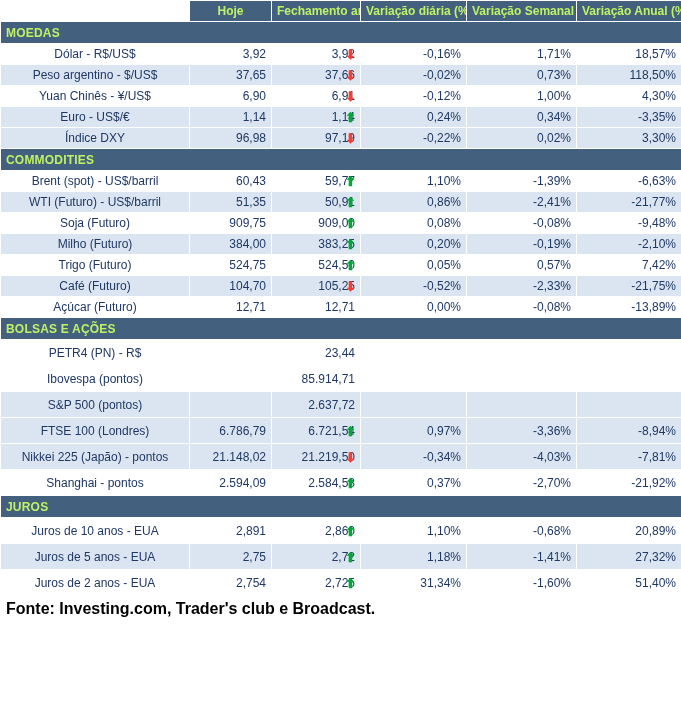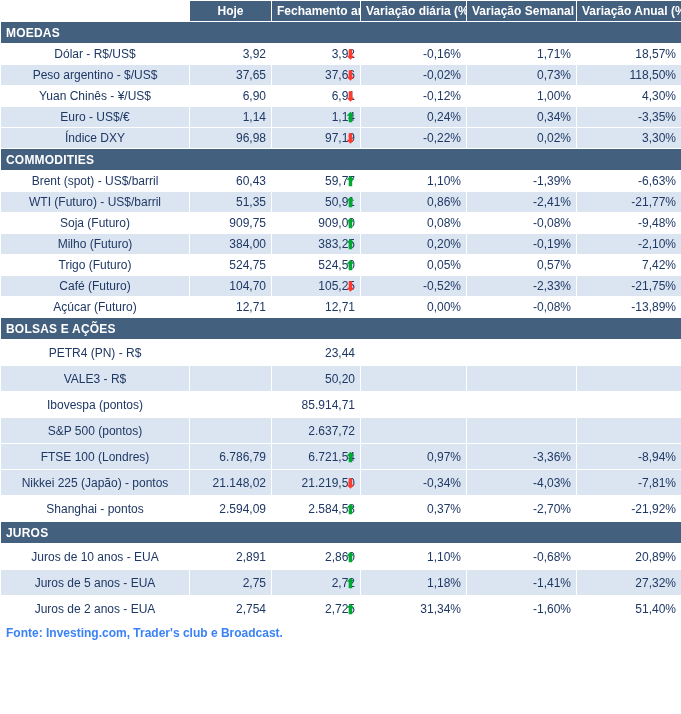--- a/index.html
+++ b/index.html
@@ -33,39 +33,39 @@
   col.c-label { width: 189px; }
   col.c-hoje { width: 82px; }
   col.c-prev { width: 89px; }
   col.c-dia  { width: 106px; }
   col.c-sem  { width: 110px; }
   col.c-ano  { width: 105px; }
 
   
   thead th {
     background: #44607f;
-    color: #ffffff;
+    color: #bef264;
     font-weight: bold;
     text-align: center;
     vertical-align: middle;
     height: 52px;
     line-height: 14px;
     white-space: normal;
     border: 1px solid #ffffff;
     font-size: 12px;
   }
   thead th.blank {
     background: #ffffff;
     border: none;
   }
 
   
   tr.section td {
     background: #44607f;
-    color: #ffffff;
+    color: #bef264;
     font-weight: bold;
     text-align: left;
     letter-spacing: 0.2px;
     height: 21px;
   }
 
   
   tr.data td {
     background: #ffffff;
     color: #1f3864;
@@ -93,22 +93,22 @@
   span.arrow.up { color: #00a933; }
   span.arrow.down { color: #ff3b30; }
   span.arrow.none { color: transparent; }
 
   tr.tall td { height: 25px; }
 
   
   .footer {
     padding: 4px 6px 19px 6px;
     font-weight: bold;
-    color: #3b82f6;
-    font-size: 12px;
+    color: #000000;
+    font-size: 16px;
     font-family: "Liberation Sans", sans-serif;
   }
 </style>
 </head>
 <body>
 
 <table class="market">
   <colgroup>
     <col class="c-label">
     <col class="c-hoje">
@@ -234,28 +234,20 @@
         <td colspan="6">BOLSAS E AÇÕES</td>
       </tr>
       <tr class="data tall">
         <td class="label">PETR4 (PN) - R$</td>
         <td class="num"></td>
         <td class="prev"><span>23,44</span><span class="arrow none"></span></td>
         <td class="num"></td>
         <td class="num"></td>
         <td class="num"></td>
       </tr>
-      <tr class="data alt tall">
-        <td class="label">VALE3 - R$</td>
-        <td class="num"></td>
-        <td class="prev"><span>50,20</span><span class="arrow none"></span></td>
-        <td class="num"></td>
-        <td class="num"></td>
-        <td class="num"></td>
-      </tr>
       <tr class="data tall">
         <td class="label">Ibovespa (pontos)</td>
         <td class="num"></td>
         <td class="prev"><span>85.914,71</span><span class="arrow none"></span></td>
         <td class="num"></td>
         <td class="num"></td>
         <td class="num"></td>
       </tr>
       <tr class="data alt tall">
         <td class="label">S&amp;P 500 (pontos)</td>

